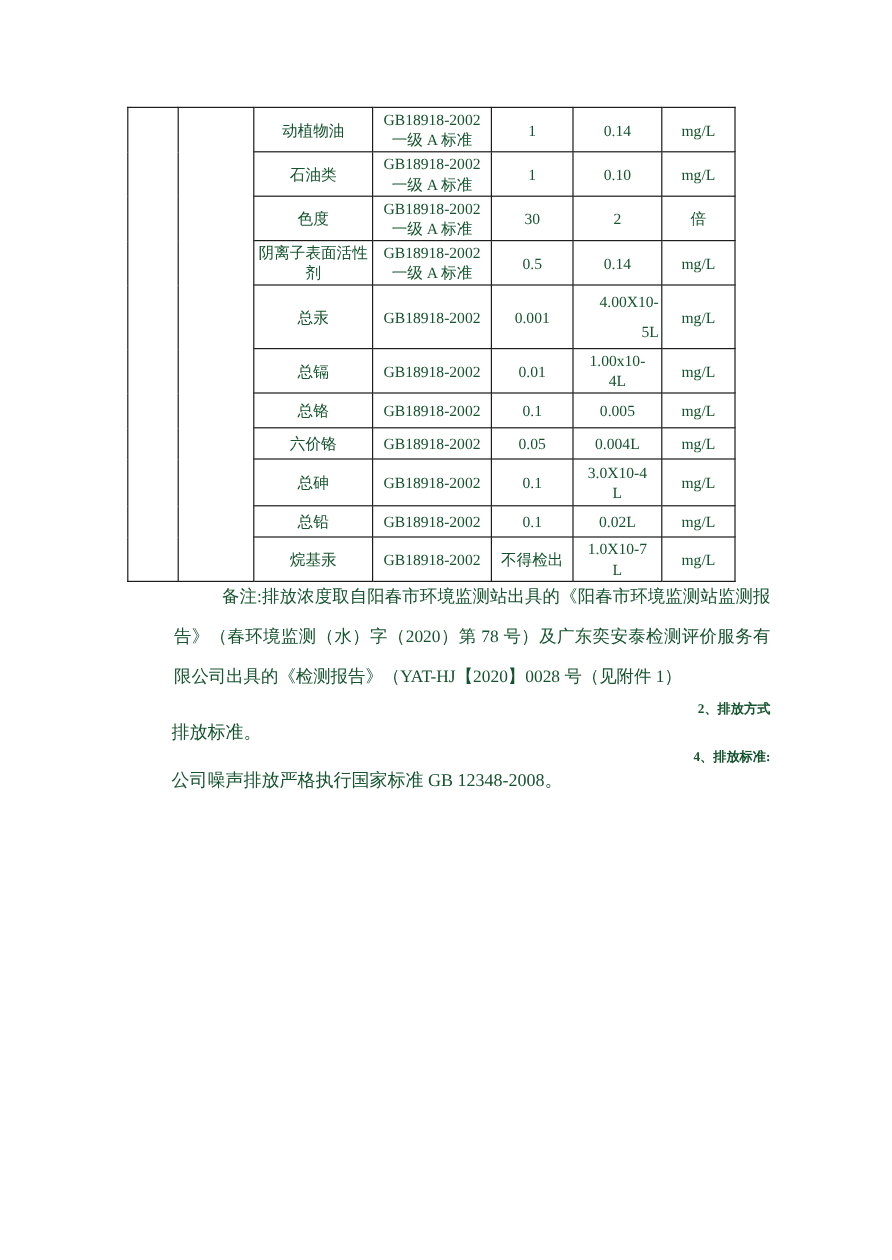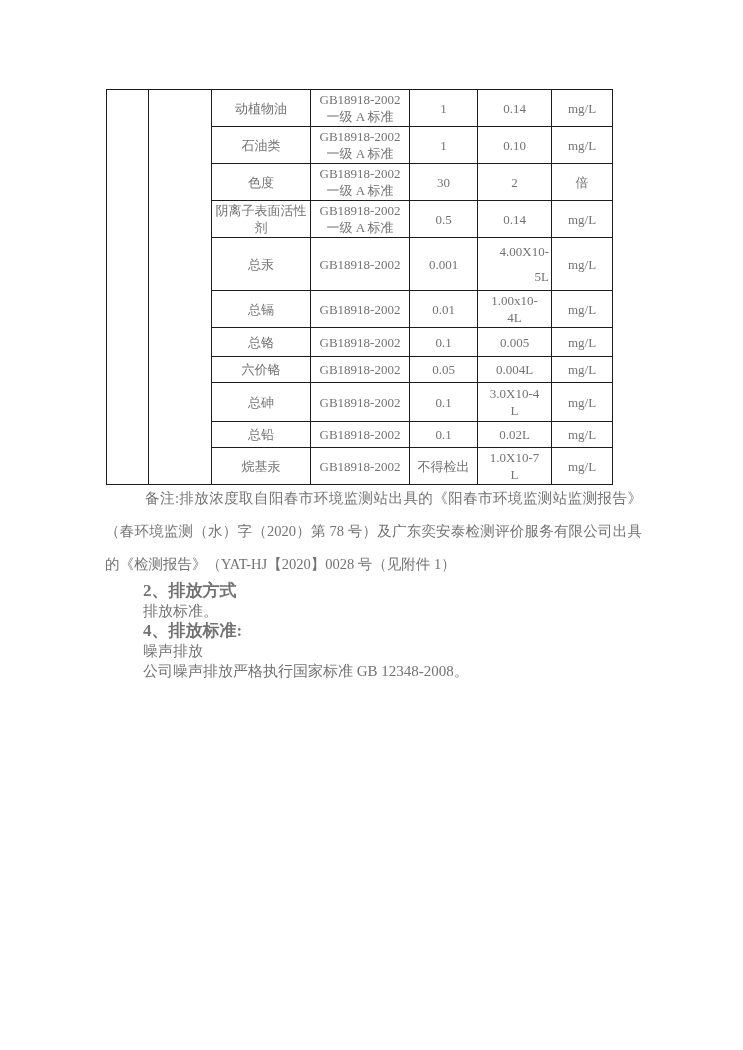--- a/index.html
+++ b/index.html
@@ -1,20 +1,20 @@
 <!DOCTYPE html>
 <html><head>
 <meta charset="utf-8">
 <style>
   html,body{margin:0;padding:0;background:#ffffff;}
   .page{
     position:relative;
     width:743px;height:1050px;
     background:#ffffff;
-    color:#737373;
+    color:#14532d;
     font-family:"Liberation Serif","DejaVu Serif",serif;
     overflow:hidden;
   }
 
   
   table.pollutant{
     position:absolute;left:106px;top:89px;
     border-collapse:collapse;table-layout:fixed;
     width:506px;
   }
@@ -33,25 +33,27 @@
   
   .content{
     position:absolute;left:105px;top:482px;width:537px;
     font-size:14.5px;
   }
   .content p{margin:0;}
   p.note{
     line-height:33px;
     text-indent:40px;
     text-align:justify;
+    margin-left:40px;
   }
   p.h{
     font-weight:bold;
-    font-size:17px;line-height:20px;
+    font-size:11px;line-height:20px;
     text-indent:38px;
+    text-align:right;
   }
   p.b{
     font-size:15px;line-height:20px;
     text-indent:38px;
   }
   p.para{
     font-size:15px;line-height:32px;
     text-indent:38px;text-align:justify;
   }
   .mt23{margin-top:23px;} .mt16{margin-top:16px;} .mt15{margin-top:15px;}
@@ -165,17 +167,16 @@
 
   <div class="content">
     <p class="note">备注:排放浓度取自阳春市环境监测站出具的《阳春市环境监测站监测报告》（春环境监测（水）字（2020）第 78 号）及广东奕安泰检测评价服务有限公司出具的《检测报告》（YAT-HJ【2020】0028 号（见附件 1）</p>
 
     <p class="h mt23">2、排放方式</p>
     <p class="b mt16">排放标准。</p>
 
 
     <p class="h mt15">4、排放标准:</p>
 
-    <p class="b mt24">噪声排放</p>
     <p class="b mt10">公司噪声排放严格执行国家标准 GB 12348-2008。</p>
   </div>
 
 </div>
 
 </body></html>

